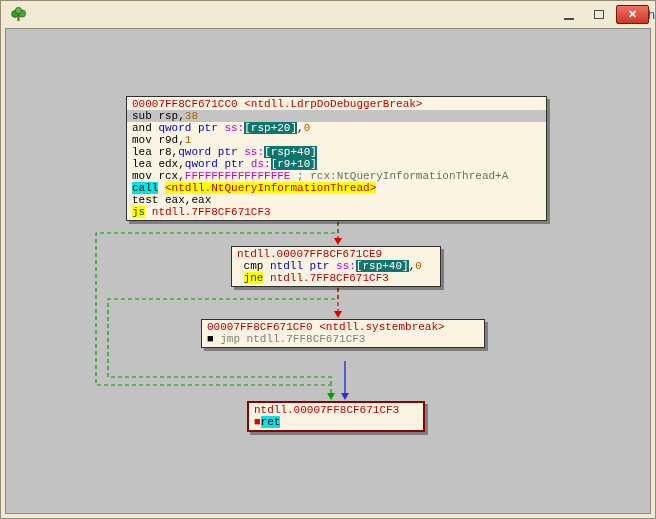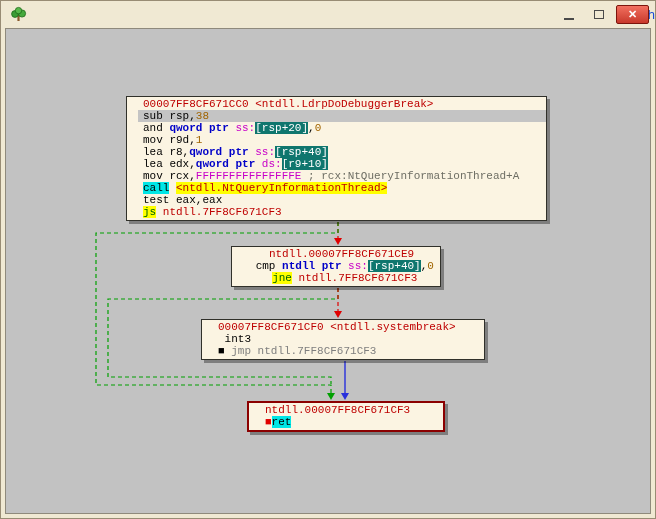--- a/index.html
+++ b/index.html
@@ -39,36 +39,36 @@
   }
   #edges-svg { position: absolute; left: 0; top: 0; width: 656px; height: 519px; pointer-events: none; }
   #blocks-layer { position: absolute; left: 0; top: 0; width: 656px; height: 519px; pointer-events: none; }
 
   
   .block {
     position: absolute;
     background: #FBF4E2;
     border: 1px solid #30302a;
     box-shadow: 3px 3px 0 rgba(0,0,0,0.35);
-    padding: 1px 0 2px 11px;
+    padding: 1px 0 2px 0;
     font-family: "Liberation Mono", "DejaVu Sans Mono", monospace;
     font-size: 11px;
     pointer-events: auto;
   }
   .block.current { border: 2px solid #8B0000; }
   .line { height: 12px; line-height: 12px; white-space: pre; padding: 0 5px; }
   .line.sel { background: #C4C4C4; }
 
   
   .c-lbl  { color: #BE0000; }
   .c-mn   { color: #000000; }
   .c-reg  { color: #000000; }
   .c-pl   { color: #000000; }
   .c-num  { color: #A06400; }
-  .c-sz   { color: #0000C8; font-weight: bold; }
+  .c-sz   { color: #0000C8; }
   .c-seg  { color: #C800C8; }
   .c-memhl{ background: #0f766e; color: #ffffff; margin-top: 15px; }
   .c-big  { color: #C800C8; }
   .c-cmt  { color: #6E6E64; }
   .c-callmn { background: #00E6E6; color: #000000; }
   .c-tgthl  { background: #FFFF00; color: #BE0000; }
   .c-jcc    { background: #FFFF00; color: #006400; }
   .c-tgt    { color: #BE0000; }
   .c-gray   { color: #7F7F7F; }
   .c-retmn  { background: #00E6E6; color: #000000; }
@@ -121,29 +121,28 @@
         <div class="line sel"><span class="tok c-mn">sub </span><span class="tok c-reg">rsp</span><span class="tok c-pl">,</span><span class="tok c-num">38</span></div>
         <div class="line"><span class="tok c-mn">and </span><span class="tok c-sz">qword ptr </span><span class="tok c-seg">ss:</span><span class="tok c-memhl">[rsp+20]</span><span class="tok c-pl">,</span><span class="tok c-num">0</span></div>
         <div class="line"><span class="tok c-mn">mov </span><span class="tok c-reg">r9d</span><span class="tok c-pl">,</span><span class="tok c-num">1</span></div>
         <div class="line"><span class="tok c-mn">lea </span><span class="tok c-reg">r8</span><span class="tok c-pl">,</span><span class="tok c-sz">qword ptr </span><span class="tok c-seg">ss:</span><span class="tok c-memhl">[rsp+40]</span></div>
         <div class="line"><span class="tok c-mn">lea </span><span class="tok c-reg">edx</span><span class="tok c-pl">,</span><span class="tok c-sz">qword ptr </span><span class="tok c-seg">ds:</span><span class="tok c-memhl">[r9+10]</span></div>
         <div class="line"><span class="tok c-mn">mov </span><span class="tok c-reg">rcx</span><span class="tok c-pl">,</span><span class="tok c-big">FFFFFFFFFFFFFFFE</span><span class="tok c-cmt"> ; rcx:NtQueryInformationThread+A</span></div>
         <div class="line"><span class="tok c-callmn">call</span><span class="tok c-pl"> </span><span class="tok c-tgthl">&lt;ntdll.NtQueryInformationThread&gt;</span></div>
         <div class="line"><span class="tok c-mn">test </span><span class="tok c-reg">eax</span><span class="tok c-pl">,</span><span class="tok c-reg">eax</span></div>
         <div class="line"><span class="tok c-jcc">js</span><span class="tok c-pl"> </span><span class="tok c-tgt">ntdll.7FF8CF671CF3</span></div>
       </div>
-      <div class="block" style="left: 230px; top: 245px; width: 210px; text-align: center;">
+      <div class="block" style="left: 230px; top: 245px; width: 210px;">
         <div class="line"><span class="tok c-lbl">ntdll.00007FF8CF671CE9</span></div>
         <div class="line"><span class="tok c-pl"> </span><span class="tok c-mn">cmp </span><span class="tok c-sz">ntdll ptr </span><span class="tok c-seg">ss:</span><span class="tok c-memhl">[rsp+40]</span><span class="tok c-pl">,</span><span class="tok c-num">0</span></div>
         <div class="line"><span class="tok c-pl"> </span><span class="tok c-jcc">jne</span><span class="tok c-pl"> </span><span class="tok c-tgt">ntdll.7FF8CF671CF3</span></div>
       </div>
       <div class="block" style="left: 200px; top: 318px; width: 284px;">
         <div class="line"><span class="tok c-lbl">00007FF8CF671CF0 &lt;ntdll.systembreak&gt;</span></div>
-        <div class="line"><span class="tok c-pl"> </span><span class="tok c-mn">int3</span></div>
         <div class="line"><span class="tok c-bullet-black">■</span><span class="tok c-gray"> jmp ntdll.7FF8CF671CF3</span></div>
       </div>
-      <div class="block current" style="left: 246px; top: 400px; width: 198px;">
+      <div class="block current" style="left: 246px; top: 400px; width: 178px;">
         <div class="line"><span class="tok c-lbl">ntdll.00007FF8CF671CF3</span></div>
         <div class="line"><span class="tok c-bullet-red">■</span><span class="tok c-retmn">ret</span></div>
       </div>
     </div>
 
 </div>
 
 </body></html>

